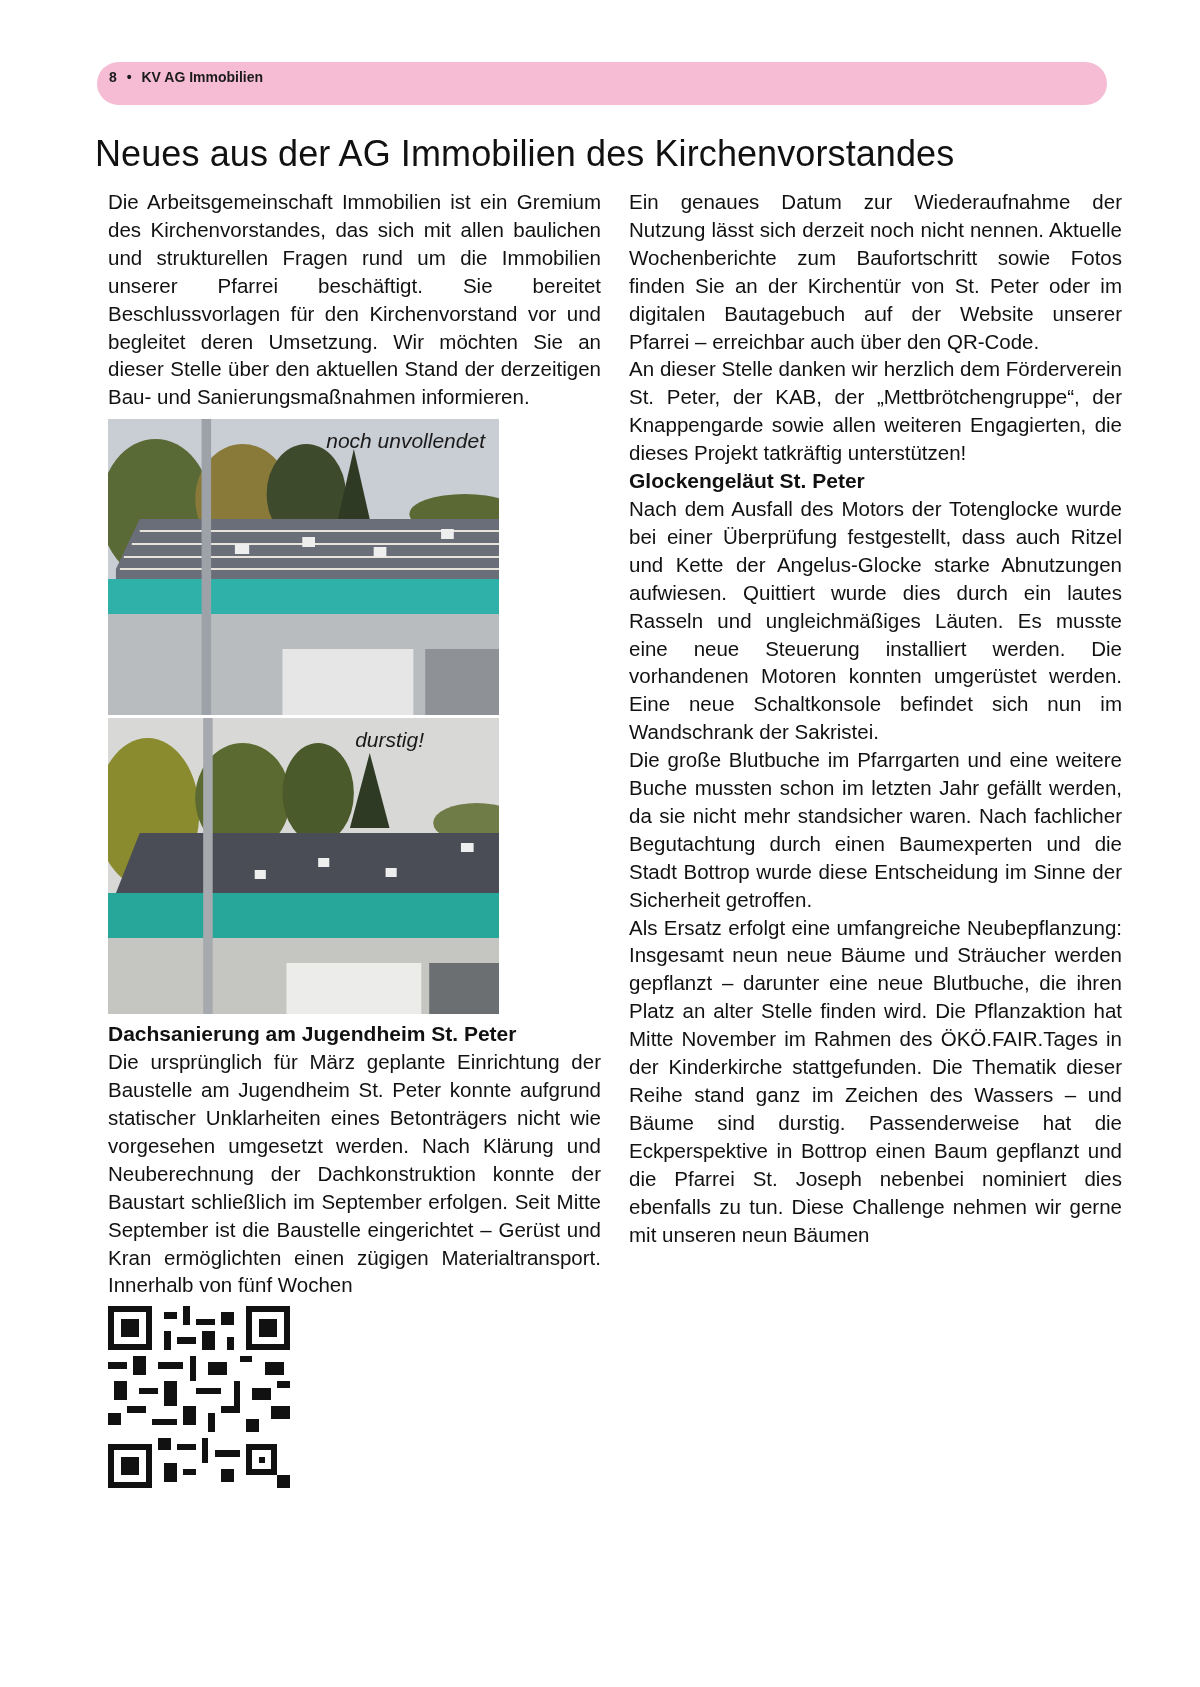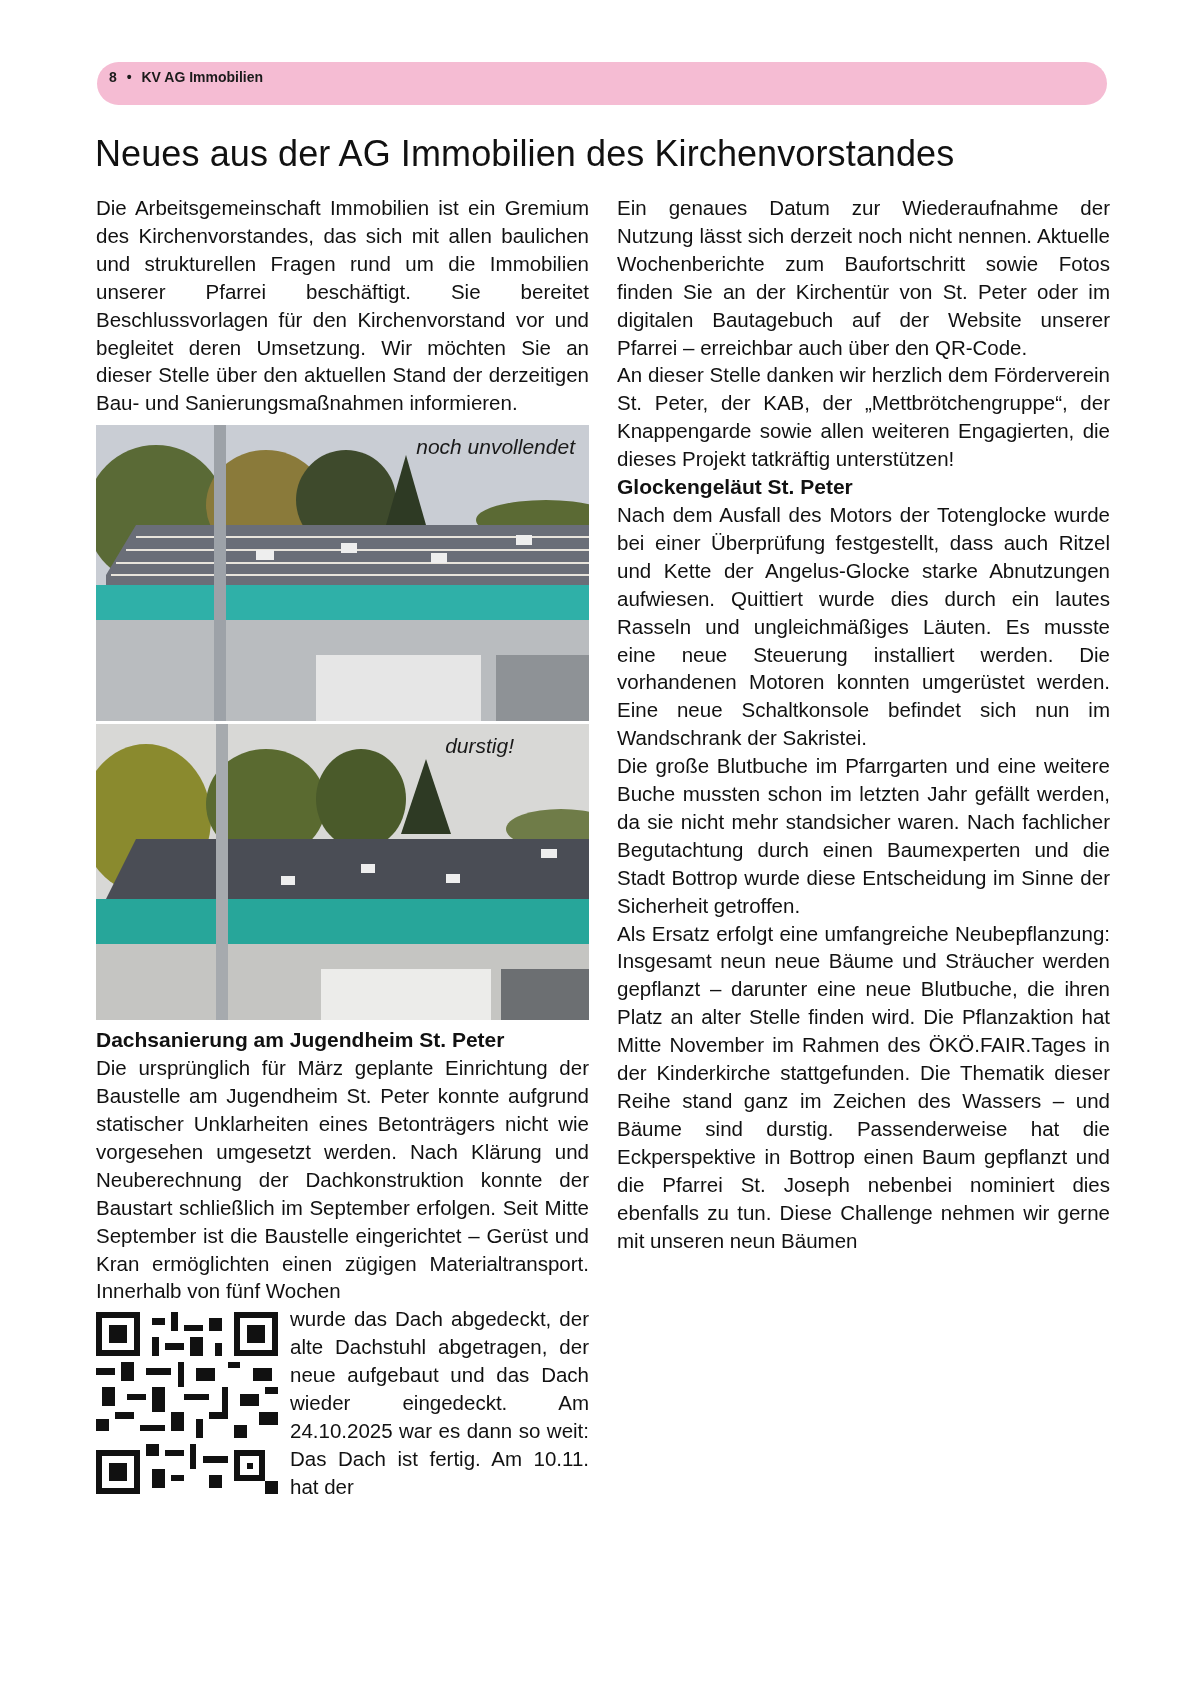--- a/index.html
+++ b/index.html
@@ -2,26 +2,26 @@
 <html><head>
 <meta charset="utf-8">
 <style>
   html, body { margin: 0; padding: 0; background: #ffffff; }
   body { width: 1200px; height: 1687px; position: relative; overflow: hidden;
          font-family: "Liberation Sans", sans-serif; color: #111; }
   .header-band { position: absolute; left: 97px; top: 62px; width: 1010px; height: 43px;
          background: #f5bcd3; border-radius: 22px; }
   .header-text { position: absolute; left: 109px; top: 69px; font-size: 14px; font-weight: bold; color: #1a1a1a; }
   .page-title { position: absolute; left: 95px; top: 133px; font-size: 36px; font-weight: normal; color: #111; white-space: nowrap; letter-spacing: 0.1px; }
-  .col { position: absolute; top: 194px; width: 493px; font-size: 20.5px; line-height: 27.9px; text-align: justify; }
+  .col { position: absolute; top: 188px; width: 493px; font-size: 20.5px; line-height: 27.9px; text-align: justify; margin-left: 12px; }
   .col-left { left: 96px; }
   .col-right { left: 617px; }
   .col p { margin: 0; }
   .col h3 { margin: 0; font-size: 21px; font-weight: bold; line-height: 27.9px; }
-  .photo { position: relative; width: 493px; height: 296px; overflow: hidden; margin-top: 8px; }
+  .photo { position: relative; width: 391px; height: 296px; overflow: hidden; margin-top: 8px; }
   .photo + .photo { margin-top: 3px; }
   .photo-caption { position: absolute; right: 14px; top: 8px; font-style: italic; font-size: 21px; color: #1a1a1a; }
   .qr { float: left; width: 182px; height: 182px; margin: 7px 12px 0 0; background: #fff; position: relative; }
   .qr svg { width: 182px; height: 182px; display: block; }
   .sky { position: absolute; left: 0; top: 0; width: 100%; height: 100%; }
 </style>
 </head>
 <body>
 
 <div class="header-band"></div>
@@ -138,21 +138,20 @@
           <rect x="22" y="22" width="5" height="5"></rect>
           <rect x="23" y="23" width="3" height="3" fill="#fff"></rect>
           <rect x="24" y="24" width="1" height="1"></rect>
         <rect x="9" y="25" width="2" height="3"></rect>
           <rect x="12" y="26" width="2" height="1"></rect>
           <rect x="18" y="26" width="2" height="2"></rect>
           <rect x="27" y="27" width="2" height="2"></rect>
       </g>
     </svg>
   </div>
-  <p>wurde das Dach abgedeckt, der alte Dachstuhl abgetragen, der neue aufgebaut und das Dach wieder eingedeckt. Am 24.10.2025 war es dann so weit: Das Dach ist fertig. Am 10.11. hat der</p>
 </div>
 
 <div class="col col-right">
   <p>Ein genaues Datum zur Wiederaufnahme der Nutzung lässt sich derzeit noch nicht nennen. Aktuelle Wochenberichte zum Baufortschritt sowie Fotos finden Sie an der Kirchentür von St. Peter oder im digitalen Bautagebuch auf der Website unserer Pfarrei – erreichbar auch über den QR-Code.</p>
   <p>An dieser Stelle danken wir herzlich dem Förderverein St. Peter, der KAB, der „Mettbrötchengruppe“, der Knappengarde sowie allen weiteren Engagierten, die dieses Projekt tatkräftig unterstützen!</p>
   <h3>Glockengeläut St. Peter</h3>
   <p>Nach dem Ausfall des Motors der Totenglocke wurde bei einer Überprüfung festgestellt, dass auch Ritzel und Kette der Angelus-Glocke starke Abnutzungen aufwiesen. Quittiert wurde dies durch ein lautes Rasseln und ungleichmäßiges Läuten. Es musste eine neue Steuerung installiert werden. Die vorhandenen Motoren konnten umgerüstet werden. Eine neue Schaltkonsole befindet sich nun im Wandschrank der Sakristei.</p>
   <p>Die große Blutbuche im Pfarrgarten und eine weitere Buche  mussten schon im letzten Jahr gefällt werden, da sie nicht mehr standsicher waren. Nach fachlicher Begutachtung durch einen Baumexperten und die Stadt Bottrop wurde diese Entscheidung im Sinne der Sicherheit getroffen.</p>
   <p>Als Ersatz erfolgt eine umfangreiche Neubepflanzung: Insgesamt neun neue Bäume und Sträucher werden gepflanzt – darunter eine neue Blutbuche, die ihren Platz an alter Stelle finden wird. Die Pflanzaktion hat Mitte November im Rahmen des ÖKÖ.FAIR.Tages in der Kinderkirche stattgefunden. Die Thematik dieser Reihe stand ganz im Zeichen des Wassers – und Bäume sind durstig. Passenderweise hat die Eckperspektive in Bottrop einen Baum gepflanzt und die Pfarrei St. Joseph nebenbei nominiert dies ebenfalls zu tun. Diese Challenge nehmen wir gerne mit unseren neun Bäumen</p>
 </div>

